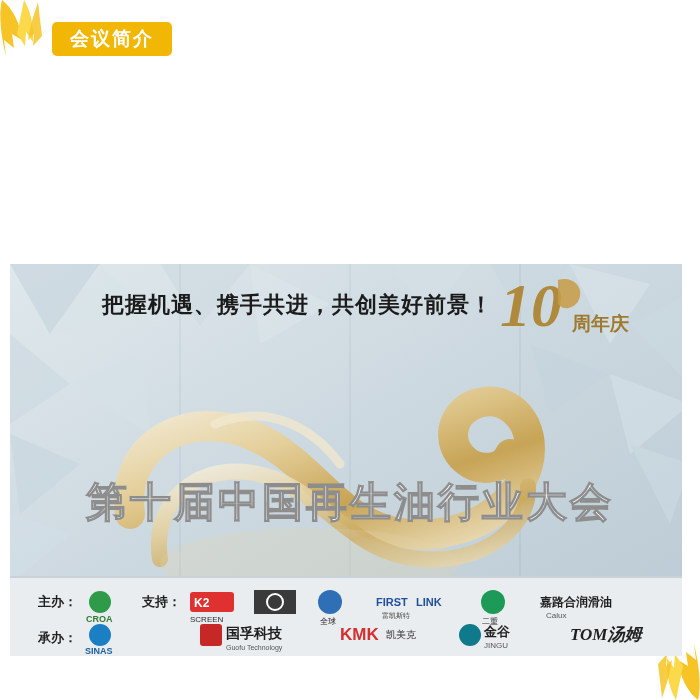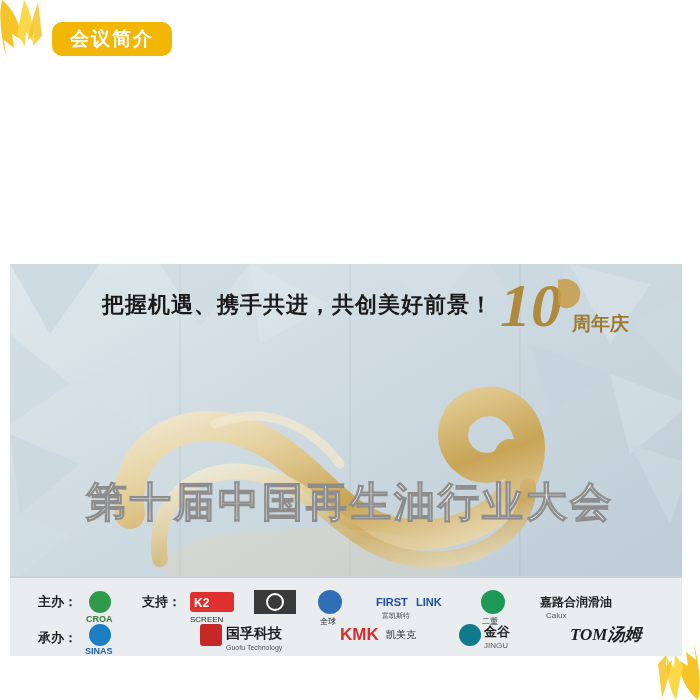--- a/index.html
+++ b/index.html
@@ -40,21 +40,21 @@
     display: flex;
     align-items: center;
   }
   .badge {
     background: #f2b705;
     color: #ffffff;
     font-size: 19px;
     font-weight: bold;
     letter-spacing: 2px;
     padding: 7px 18px 8px 18px;
-    border-radius: 10px;
+    border-radius: 5px;
     line-height: 1;
   }
 
   
   .body-text {
     position: absolute;
     top: 66px;
     left: 14px;
     width: 672px;
     font-size: 19.5px;

